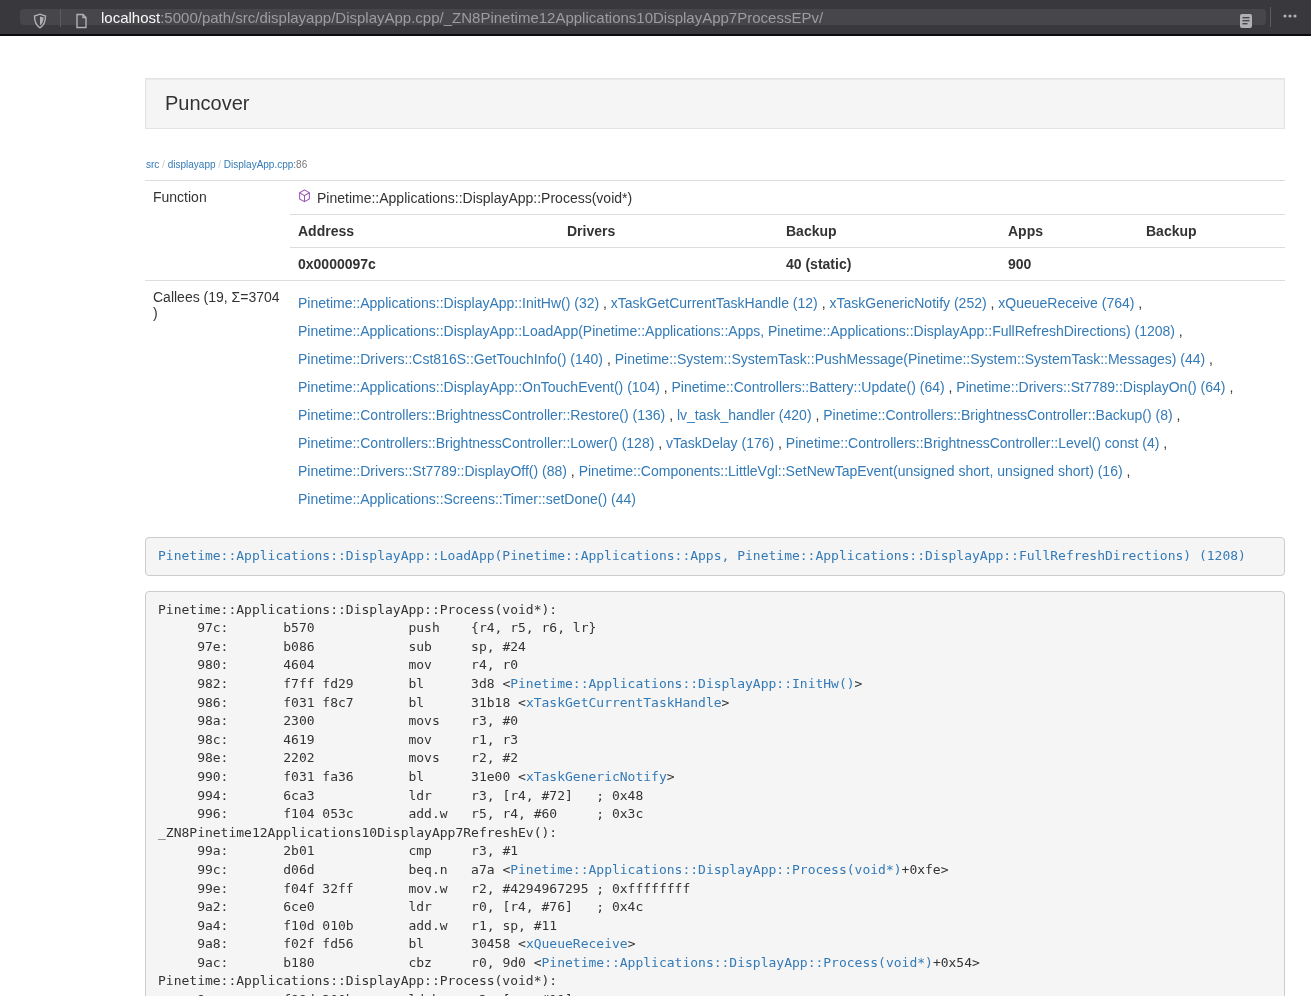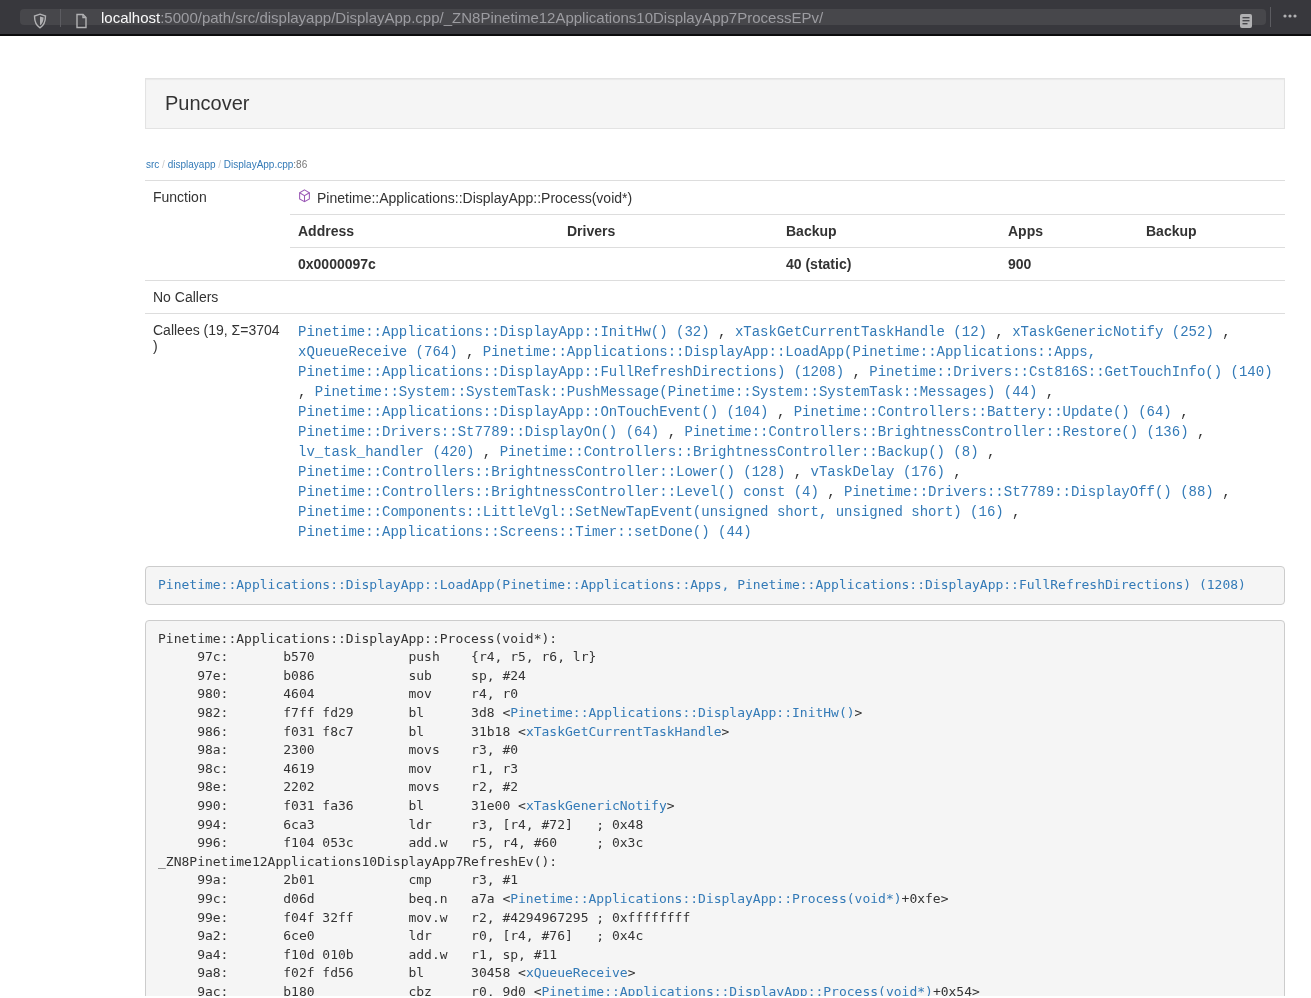--- a/index.html
+++ b/index.html
@@ -41,21 +41,21 @@
   table.symbol > tbody > tr.bordered > td { border-top:1px solid #ddd; }
   td.nested-cell { padding:0 !important; border-top:1px solid #ddd; }
 
   table.details { width:100%; border-collapse:collapse; table-layout:fixed; }
   table.details th, table.details td { text-align:left; padding:8px; font-weight:bold; }
   table.details th { font-weight:bold; border-bottom:1px solid #ddd;margin-left:12px; }
   .col-address{width:269px;} .col-remarks{width:219px;} .col-stack{width:222px;}
   .col-code{width:138px;} .col-static{width:auto;}
 
   .func-cell { display:flex; align-items:center; gap:6px; }
-  .callees-cell { line-height:20px; padding-bottom:9px !important;font-family:Liberation Mono, monospace; }
+  .callees-cell { line-height:28px; padding-bottom:9px !important; }
 
   pre.codebox { background:#f5f5f5; border:1px solid #ccc; border-radius:4px;
     padding:9px 12px; margin:15px 0 13px 0;
     font-family:"DejaVu Sans Mono","Liberation Mono",monospace; font-size:13px;
     line-height:18.6px; color:#333; white-space:pre; overflow:hidden;
     tab-size:8; -moz-tab-size:8; }
   pre.codebox a { color:#337ab7; }
 </style>
 </head>
 <body>
@@ -146,24 +146,20 @@
                     <td></td>
                     <td>40 (static)</td>
                     <td>900</td>
                     <td></td>
                   </tr>
                 </tbody>
             </table>
           </td>
         </tr>
         <tr class="bordered">
-          <th>No Callers</th>
-          <td></td>
-        </tr>
-        <tr class="bordered">
           <th>Callees (19, Σ=3704 )</th>
           <td class="callees-cell"><a href="#">Pinetime::Applications::DisplayApp::InitHw() (32)</a><span> , </span><a href="#">xTaskGetCurrentTaskHandle (12)</a><span> , </span><a href="#">xTaskGenericNotify (252)</a><span> , </span><a href="#">xQueueReceive (764)</a><span> , </span><a href="#">Pinetime::Applications::DisplayApp::LoadApp(Pinetime::Applications::Apps, Pinetime::Applications::DisplayApp::FullRefreshDirections) (1208)</a><span> , </span><a href="#">Pinetime::Drivers::Cst816S::GetTouchInfo() (140)</a><span> , </span><a href="#">Pinetime::System::SystemTask::PushMessage(Pinetime::System::SystemTask::Messages) (44)</a><span> , </span><a href="#">Pinetime::Applications::DisplayApp::OnTouchEvent() (104)</a><span> , </span><a href="#">Pinetime::Controllers::Battery::Update() (64)</a><span> , </span><a href="#">Pinetime::Drivers::St7789::DisplayOn() (64)</a><span> , </span><a href="#">Pinetime::Controllers::BrightnessController::Restore() (136)</a><span> , </span><a href="#">lv_task_handler (420)</a><span> , </span><a href="#">Pinetime::Controllers::BrightnessController::Backup() (8)</a><span> , </span><a href="#">Pinetime::Controllers::BrightnessController::Lower() (128)</a><span> , </span><a href="#">vTaskDelay (176)</a><span> , </span><a href="#">Pinetime::Controllers::BrightnessController::Level() const (4)</a><span> , </span><a href="#">Pinetime::Drivers::St7789::DisplayOff() (88)</a><span> , </span><a href="#">Pinetime::Components::LittleVgl::SetNewTapEvent(unsigned short, unsigned short) (16)</a><span> , </span><a href="#">Pinetime::Applications::Screens::Timer::setDone() (44)</a></td>
         </tr>
       </tbody>
     </table>
 
     <pre class="codebox"><a href="#">Pinetime::Applications::DisplayApp::LoadApp(Pinetime::Applications::Apps, Pinetime::Applications::DisplayApp::FullRefreshDirections) (1208)</a></pre>
 
     <pre class="codebox"><code>Pinetime::Applications::DisplayApp::Process(void*):
      97c:	b570      	push	{r4, r5, r6, lr}

